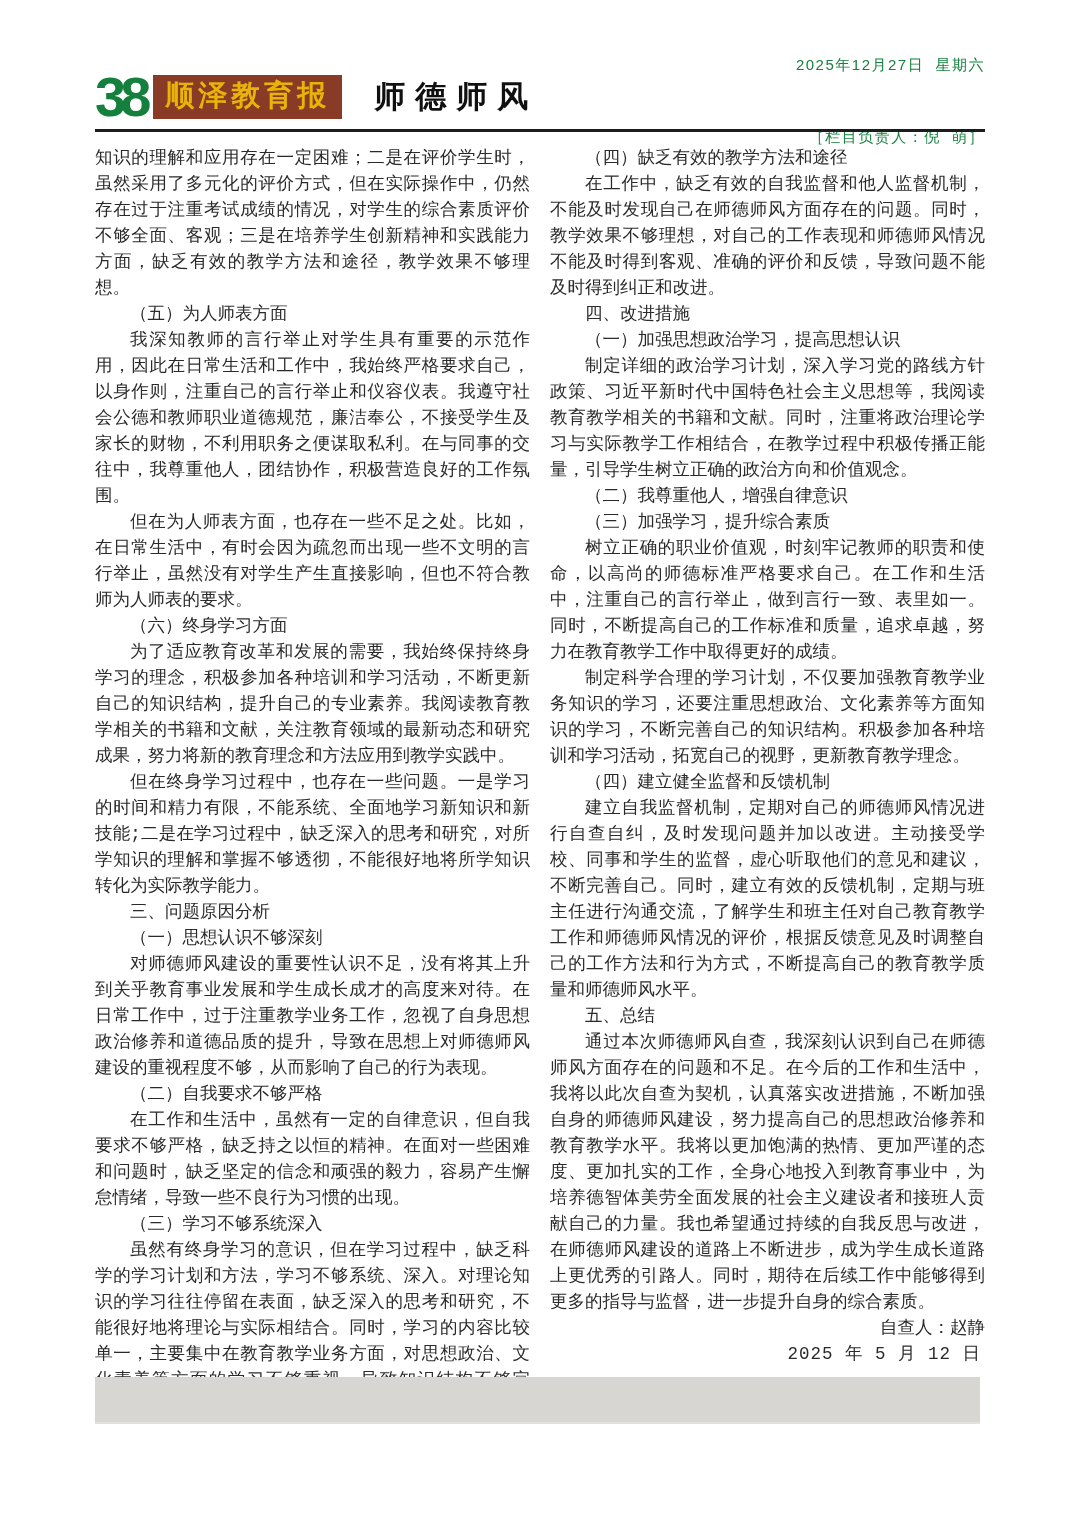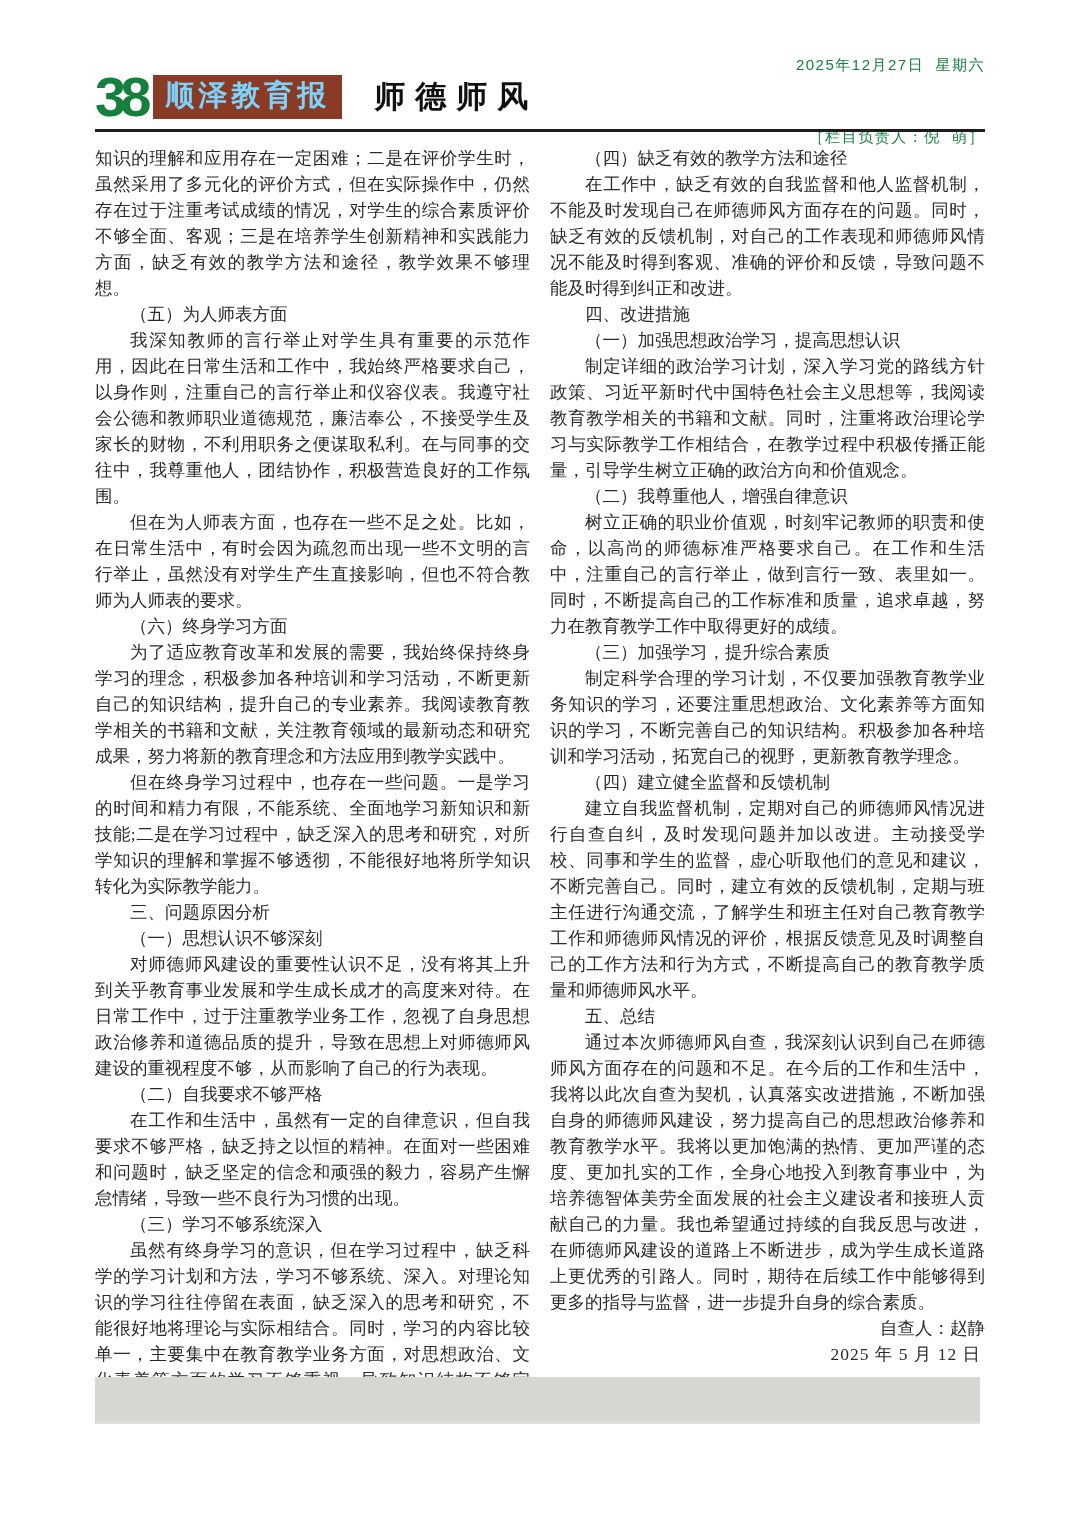--- a/index.html
+++ b/index.html
@@ -17,21 +17,21 @@
   }
   .pagenum {
     font-family:"Liberation Sans","DejaVu Sans",sans-serif;
     font-weight:bold; font-size:56px; line-height:1;
     letter-spacing:-6px; color:#15803d;
     flex:0 0 auto;
   }
   .masthead {
     margin-left:8px;
     background:#8a3b25;
-    color:#7dd3fc;
+    color:#eab308;
     font-size:29px; font-weight:bold;
     letter-spacing:4px;
     padding:5px 12px 8px 12px;
     line-height:1.1;
     flex:0 0 auto;
   }
   .section-title {
     margin-left:32px;
     font-family:"Liberation Sans","DejaVu Sans",sans-serif;
     font-weight:bold; font-size:31px; color:#101010;
@@ -45,21 +45,21 @@
     letter-spacing:1.5px;
     white-space:pre;
     margin-top:8px;
   }
   .rule {
     position:absolute; left:95px; top:129px; width:890px; height:3px;
     background:#1c1c1c;
   }
   .columns {
     position:absolute; left:95px; top:145px; width:890px;
-    display:flex; gap:20px;
+    display:flex; gap:20px;font-family:Liberation Mono, monospace;
   }
   .col {
     width:435px;
     font-size:17.5px; line-height:26px;
     text-align:justify;
     color:#2a2a2a;
   }
   .col p { margin:0; }
   .col p.ind { text-indent:2em; }
   .col p.r { text-align:right; text-indent:0; }
@@ -97,27 +97,27 @@
     <p class="ind">三、问题原因分析</p>
     <p class="ind">（一）思想认识不够深刻</p>
     <p class="ind">对师德师风建设的重要性认识不足，没有将其上升到关乎教育事业发展和学生成长成才的高度来对待。在日常工作中，过于注重教学业务工作，忽视了自身思想政治修养和道德品质的提升，导致在思想上对师德师风建设的重视程度不够，从而影响了自己的行为表现。</p>
     <p class="ind">（二）自我要求不够严格</p>
     <p class="ind">在工作和生活中，虽然有一定的自律意识，但自我要求不够严格，缺乏持之以恒的精神。在面对一些困难和问题时，缺乏坚定的信念和顽强的毅力，容易产生懈怠情绪，导致一些不良行为习惯的出现。</p>
     <p class="ind">（三）学习不够系统深入</p>
     <p class="ind">虽然有终身学习的意识，但在学习过程中，缺乏科学的学习计划和方法，学习不够系统、深入。对理论知识的学习往往停留在表面，缺乏深入的思考和研究，不能很好地将理论与实际相结合。同时，学习的内容比较单一，主要集中在教育教学业务方面，对思想政治、文化素养等方面的学习不够重视，导致知识结构不够完善，影响了自己综合素质的提升。</p>
   </div>
   <div class="col">
     <p class="ind">（四）缺乏有效的教学方法和途径</p>
-    <p class="ind">在工作中，缺乏有效的自我监督和他人监督机制，不能及时发现自己在师德师风方面存在的问题。同时，缺乏有效的反馈机制，对自己的工作表现和师德师风情况不能及时得到客观、准确的评价和反馈，导致问题不能及时得到纠正和改进。</p>
+    <p class="ind">在工作中，缺乏有效的自我监督和他人监督机制，不能及时发现自己在师德师风方面存在的问题。同时，教学效果不够理想，对自己的工作表现和师德师风情况不能及时得到客观、准确的评价和反馈，导致问题不能及时得到纠正和改进。</p>
     <p class="ind">四、改进措施</p>
     <p class="ind">（一）加强思想政治学习，提高思想认识</p>
     <p class="ind">制定详细的政治学习计划，深入学习党的路线方针政策、习近平新时代中国特色社会主义思想等，我阅读教育教学相关的书籍和文献。同时，注重将政治理论学习与实际教学工作相结合，在教学过程中积极传播正能量，引导学生树立正确的政治方向和价值观念。</p>
     <p class="ind">（二）我尊重他人，增强自律意识</p>
+    <p class="ind">（三）加强学习，提升综合素质</p>
     <p class="ind">树立正确的职业价值观，时刻牢记教师的职责和使命，以高尚的师德标准严格要求自己。在工作和生活中，注重自己的言行举止，做到言行一致、表里如一。同时，不断提高自己的工作标准和质量，追求卓越，努力在教育教学工作中取得更好的成绩。</p>
-    <p class="ind">（三）加强学习，提升综合素质</p>
     <p class="ind">制定科学合理的学习计划，不仅要加强教育教学业务知识的学习，还要注重思想政治、文化素养等方面知识的学习，不断完善自己的知识结构。积极参加各种培训和学习活动，拓宽自己的视野，更新教育教学理念。</p>
     <p class="ind">（四）建立健全监督和反馈机制</p>
     <p class="ind">建立自我监督机制，定期对自己的师德师风情况进行自查自纠，及时发现问题并加以改进。主动接受学校、同事和学生的监督，虚心听取他们的意见和建议，不断完善自己。同时，建立有效的反馈机制，定期与班主任进行沟通交流，了解学生和班主任对自己教育教学工作和师德师风情况的评价，根据反馈意见及时调整自己的工作方法和行为方式，不断提高自己的教育教学质量和师德师风水平。</p>
     <p class="ind">五、总结</p>
     <p class="ind">通过本次师德师风自查，我深刻认识到自己在师德师风方面存在的问题和不足。在今后的工作和生活中，我将以此次自查为契机，认真落实改进措施，不断加强自身的师德师风建设，努力提高自己的思想政治修养和教育教学水平。我将以更加饱满的热情、更加严谨的态度、更加扎实的工作，全身心地投入到教育事业中，为培养德智体美劳全面发展的社会主义建设者和接班人贡献自己的力量。我也希望通过持续的自我反思与改进，在师德师风建设的道路上不断进步，成为学生成长道路上更优秀的引路人。同时，期待在后续工作中能够得到更多的指导与监督，进一步提升自身的综合素质。</p>
     <p class="r">自查人：赵静</p>
     <p class="r-date">2025 年 5 月 12 日</p>
   </div>
 </div>
 

